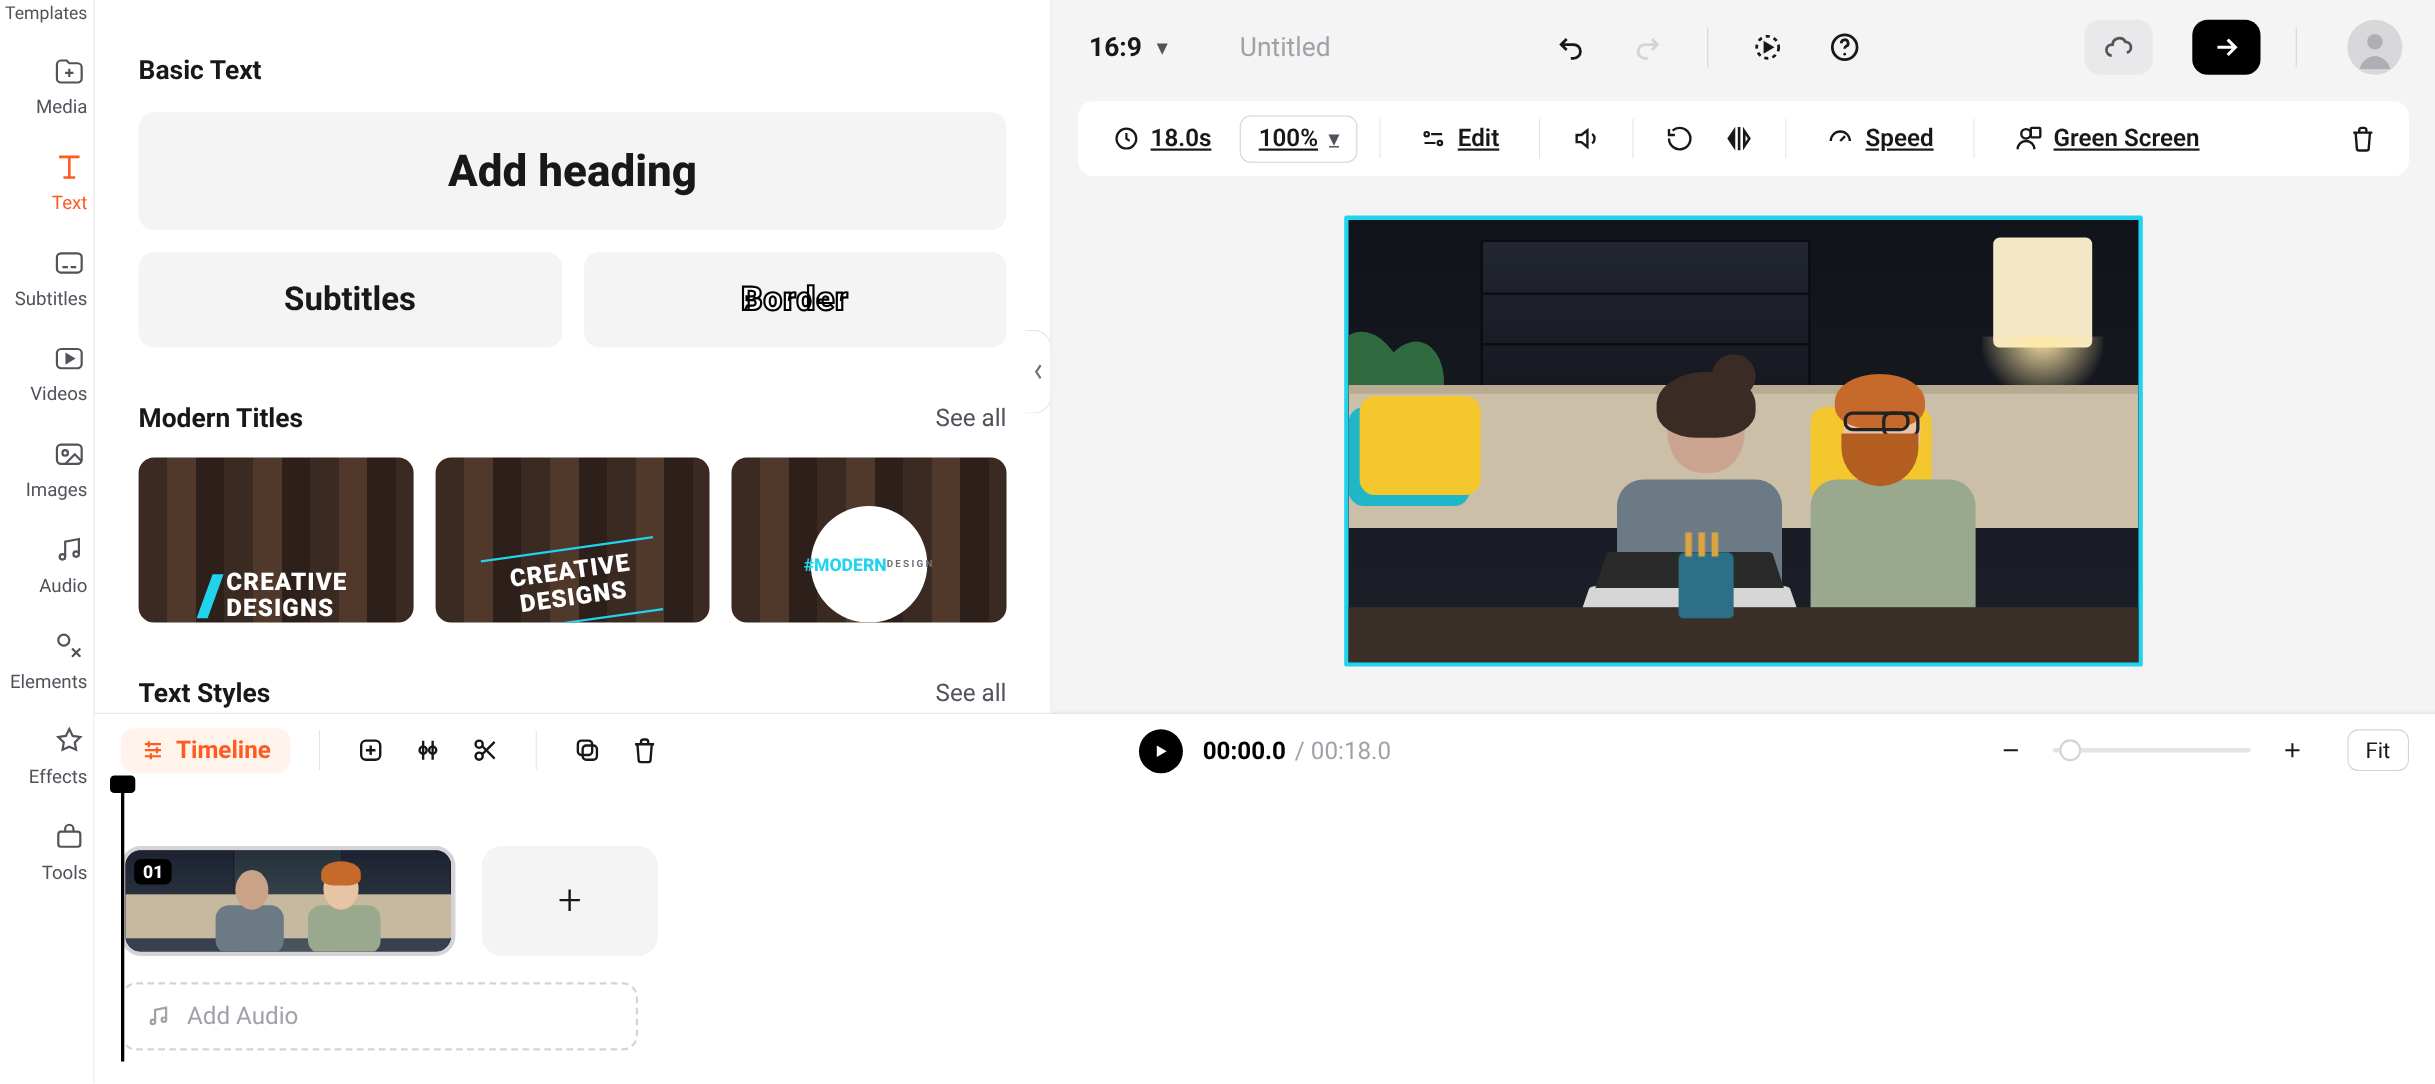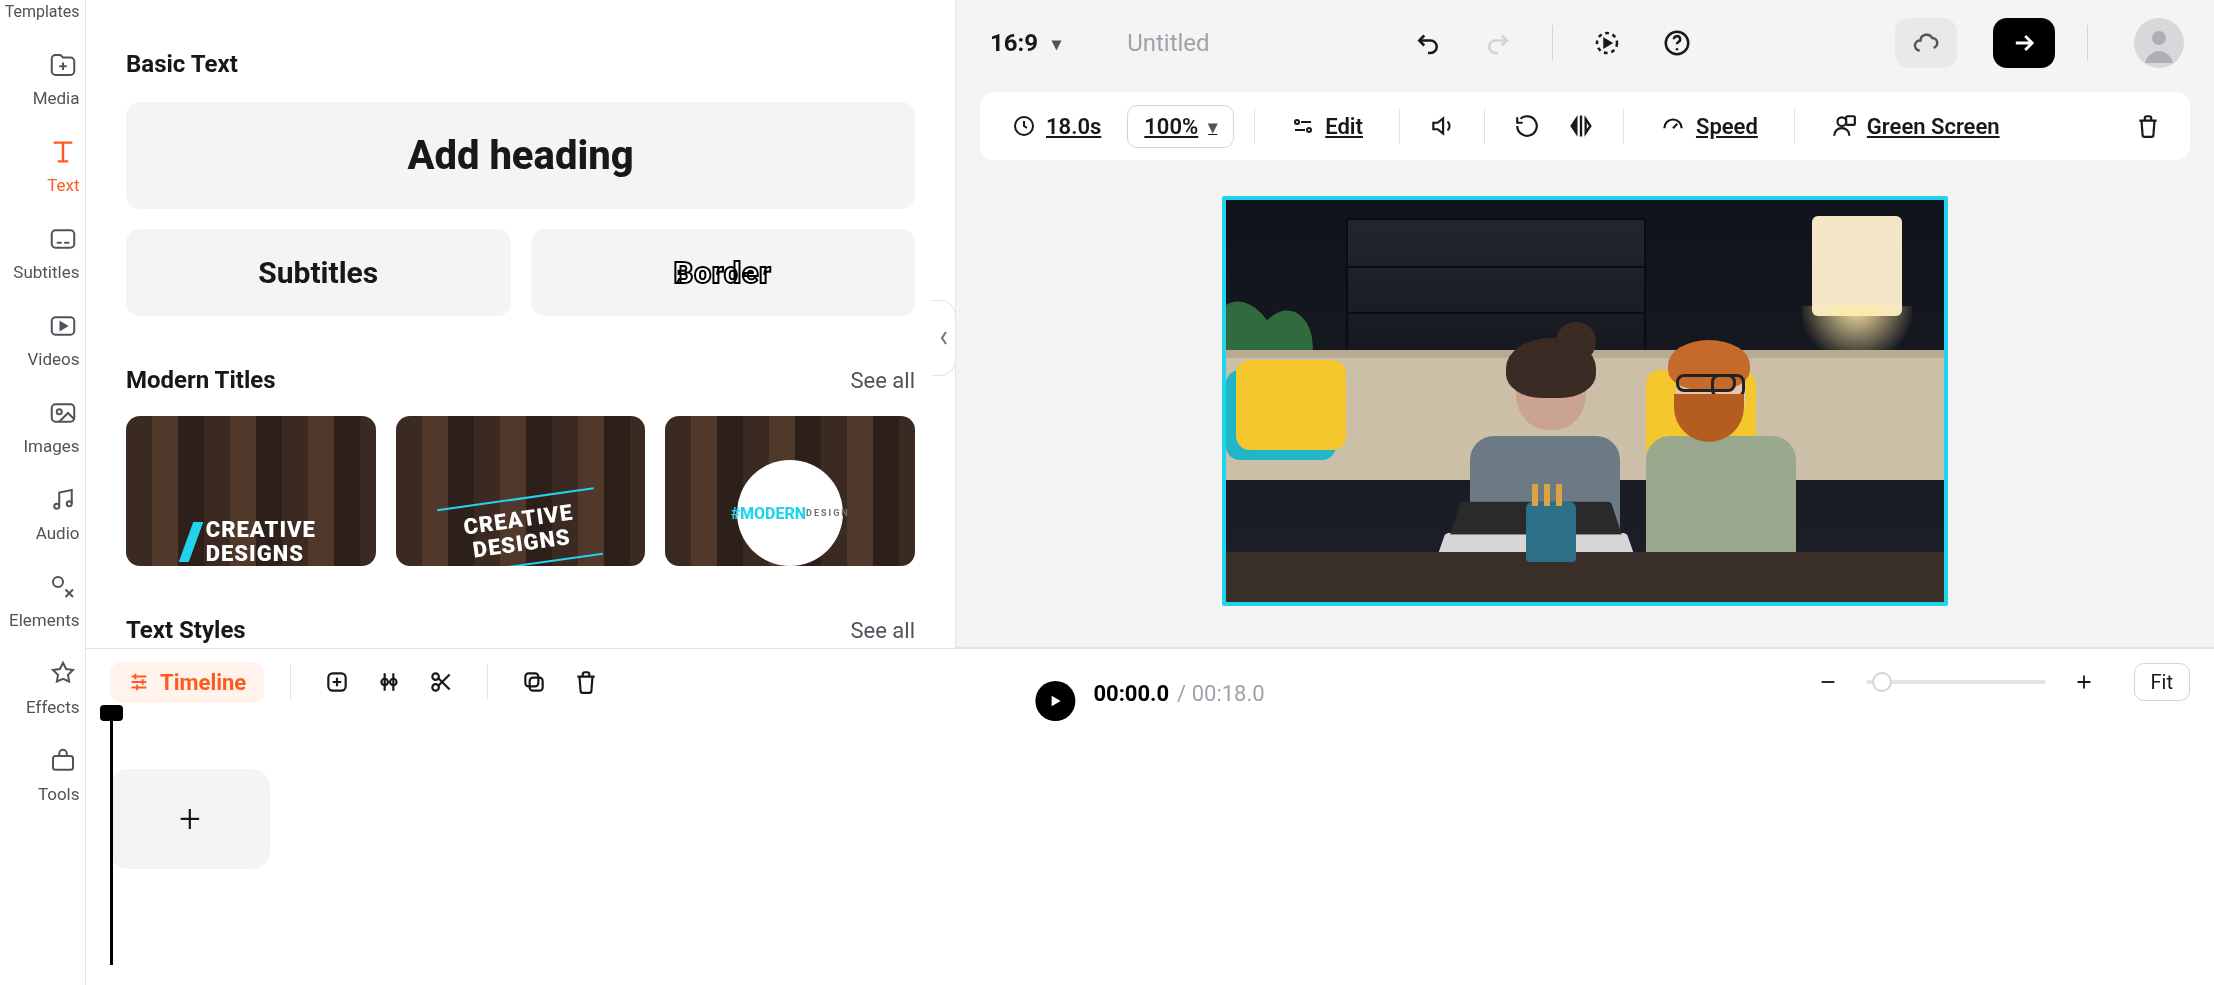--- a/index.html
+++ b/index.html
@@ -317,21 +317,21 @@
   .add-clip{
     width:160px;height:100px;background:var(--grey-100);border-radius:18px;
     display:flex;align-items:center;justify-content:center;cursor:pointer;font-size:38px;font-weight:300;
   }
   .audio-row{
     margin-top:24px;border:2px dashed var(--grey-300);border-radius:14px;
     height:62px;display:flex;align-items:center;gap:14px;padding:0 20px;color:var(--grey-400);
     width:470px;cursor:pointer;font-size:22px;
   }
 
-  .center-group{position:absolute;left:50%;transform:translateX(-50%);top:32px;display:flex;}
+  .center-group{position:absolute;left:50%;transform:translateX(-50%);top:14px;display:flex;align-items:center}
 </style>
 </head>
 <body>
 
 <div class="layout">
 
   <div class="sidebar">
     <div class="sidebar-item first">
       <span class="sidebar-label sb-templates">Templates</span>
     </div>
@@ -702,20 +702,41 @@
           </div>
           <div class="fit">Fit</div>
         </div>
       </div>
 
       <div class="track-area">
         <div class="ruler-marker"></div>
         <div class="ruler"></div>
 
         <div class="clip-row">
+          <div class="clip">
+            <div class="mini">
+                <div class="c1"></div>
+                <div class="c2"></div>
+                <div class="c1"></div>
+              </div>
+            <div class="mcouch"></div>
+            <div class="mb1"></div>
+              <div class="mb2"></div>
+            <div class="mp1"></div>
+              <div class="mp2"></div>
+            <div class="badge">01</div>
+          </div>
           <div class="add-clip">+</div>
         </div>
 
+        <div class="audio-row">
+          <svg width="24" height="24" viewBox="0 0 24 24" fill="none" stroke="currentColor" stroke-width="2">
+              <path d="M9 17V6l10-2v11"></path>
+              <circle cx="7" cy="17" r="2"></circle>
+              <circle cx="17" cy="15" r="2"></circle>
+            </svg>
+          <span>Add Audio</span>
+        </div>
       </div>
     </div>
 
   </div>
 </div>
 
 </body></html>

